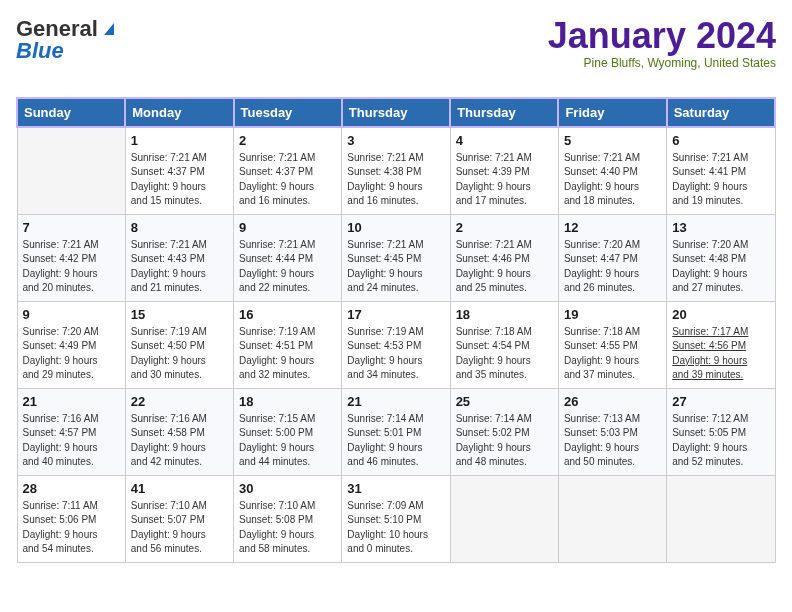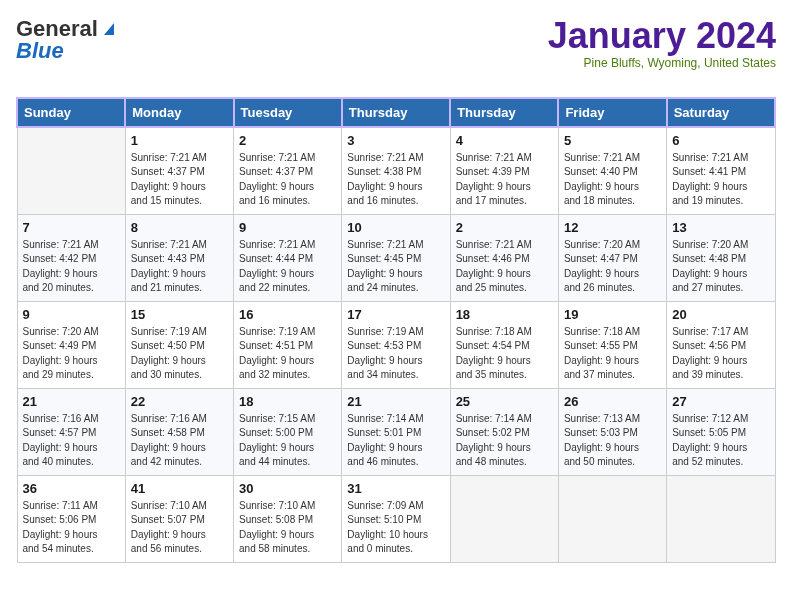--- a/index.html
+++ b/index.html
@@ -241,21 +241,21 @@
         </td>
         <td>
           <span class="day-number">19</span>
           <div class="day-info" style="white-space: pre-line;">Sunrise: 7:18 AM
 Sunset: 4:55 PM
 Daylight: 9 hours
 and 37 minutes.</div>
         </td>
         <td>
           <span class="day-number">20</span>
-          <div class="day-info" style="white-space: pre-line;">Sunrise: 7:17 AM
+          <div class="day-info" style="white-space: pre-line; text-decoration: underline;">Sunrise: 7:17 AM
 Sunset: 4:56 PM
 Daylight: 9 hours
 and 39 minutes.</div>
         </td>
       </tr>
       <tr>
         <td>
           <span class="day-number">21</span>
           <div class="day-info" style="white-space: pre-line;">Sunrise: 7:16 AM
 Sunset: 4:57 PM
@@ -300,21 +300,21 @@
         <td>
           <span class="day-number">27</span>
           <div class="day-info" style="white-space: pre-line;">Sunrise: 7:12 AM
 Sunset: 5:05 PM
 Daylight: 9 hours
 and 52 minutes.</div>
         </td>
       </tr>
       <tr>
         <td>
-          <span class="day-number">36</span>
+          <span class="day-number">28</span>
           <div class="day-info" style="white-space: pre-line;">Sunrise: 7:11 AM
 Sunset: 5:06 PM
 Daylight: 9 hours
 and 54 minutes.</div>
         </td>
         <td>
           <span class="day-number">41</span>
           <div class="day-info" style="white-space: pre-line;">Sunrise: 7:10 AM
 Sunset: 5:07 PM
 Daylight: 9 hours

